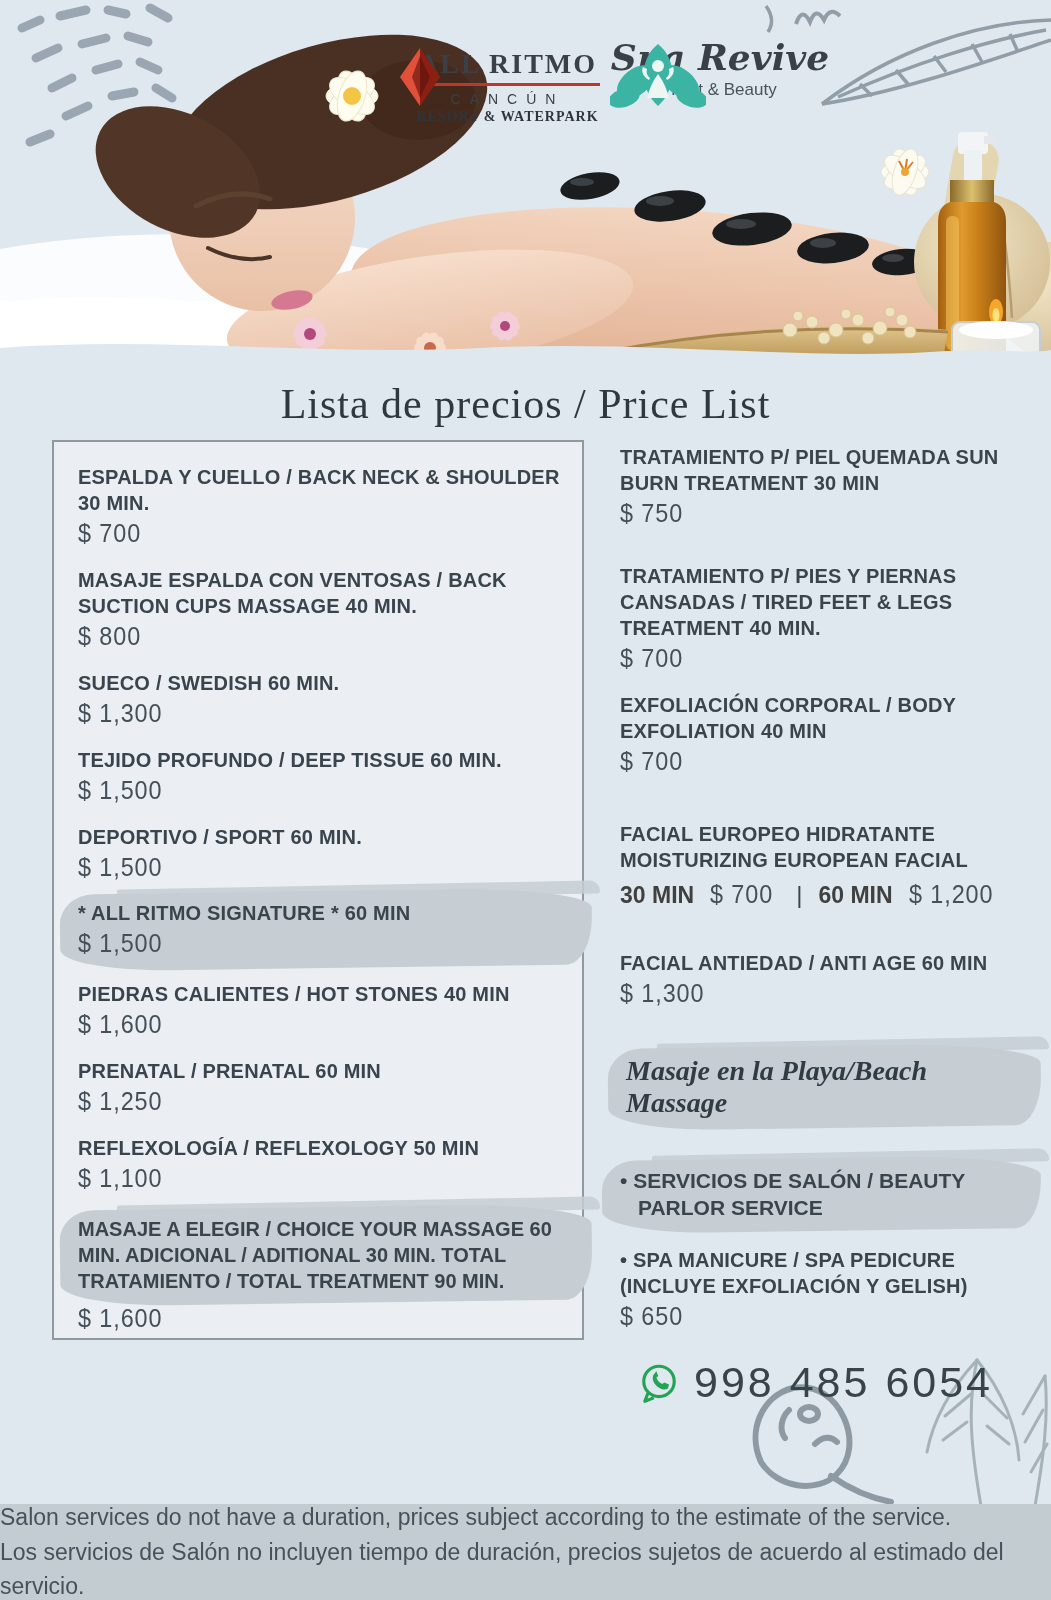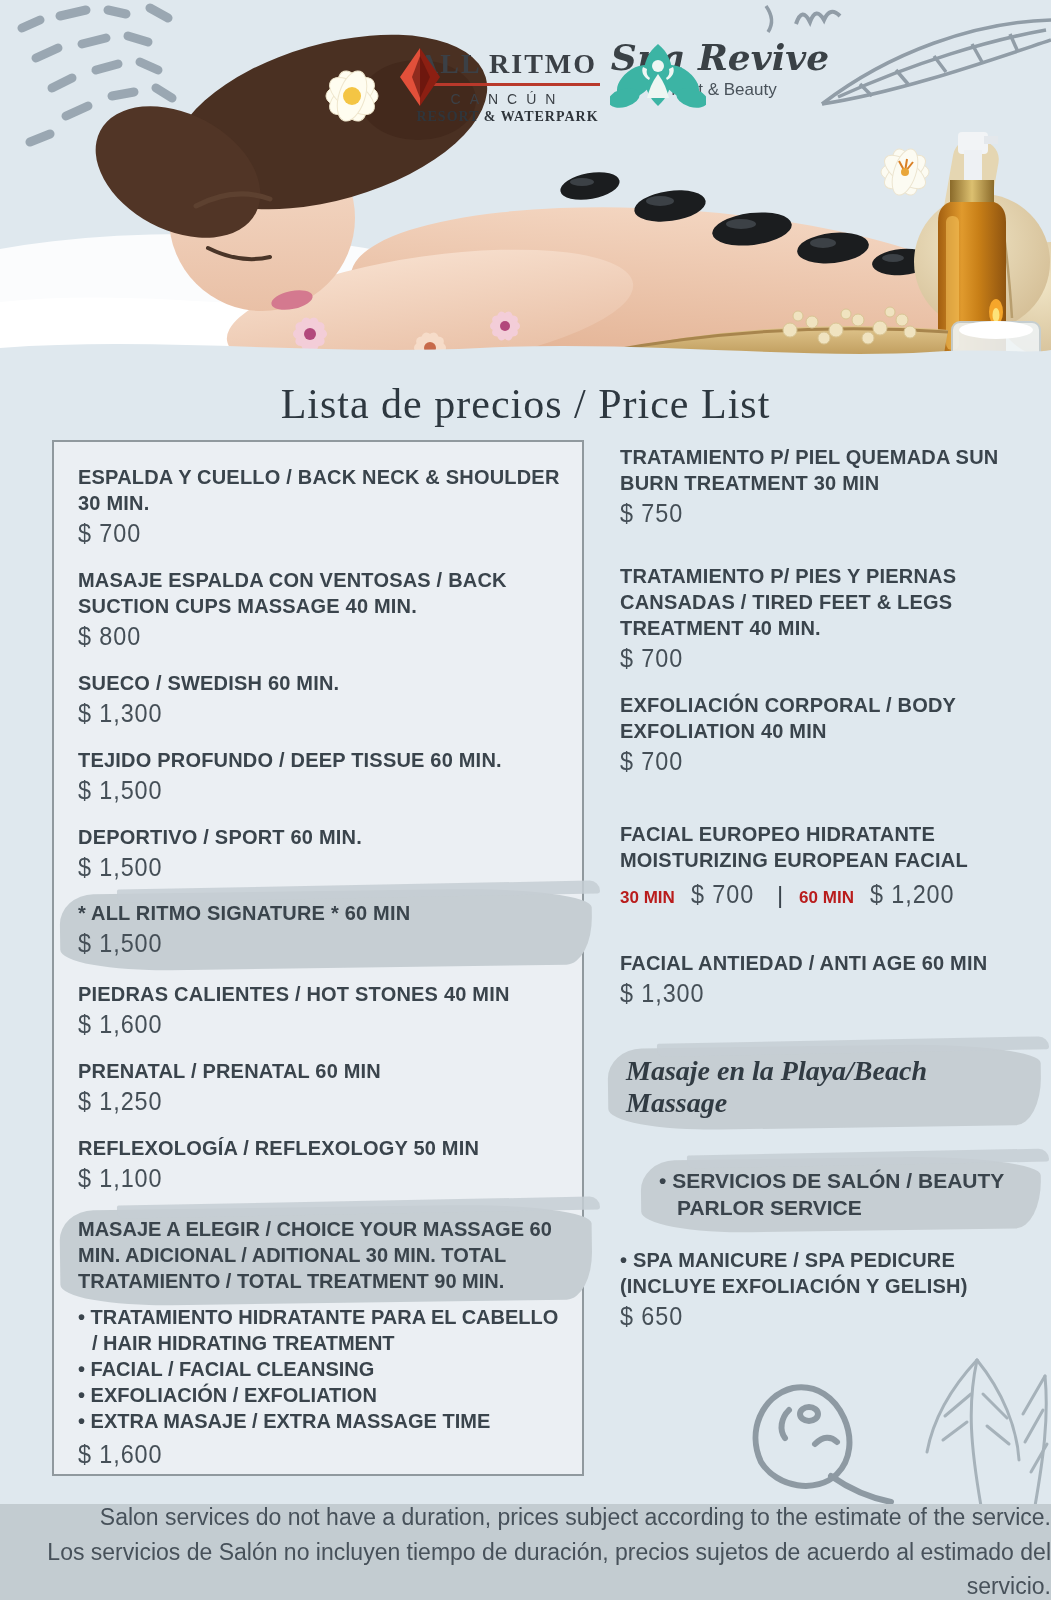--- a/index.html
+++ b/index.html
@@ -39,34 +39,34 @@
   .brush::before{content:"";position:absolute;z-index:-1;left:-18px;right:-26px;top:-9px;bottom:-9px;
                  background:#c6ced3;border-radius:34px 140px 26px 110px / 30px 20px 48px 22px;transform:rotate(-.8deg);}
   .brush::after{content:"";position:absolute;z-index:-1;left:8%;right:-34px;top:-15px;height:13px;
                 background:#c6ced3;border-radius:10px 60px 14px 40px;transform:rotate(-1.1deg);opacity:.85;}
   
   .r-item1{margin-bottom:34px;}
   .r-item2{}
   .r-item3{margin-bottom:44px;}
   .fe{margin-bottom:40px;}
   .fe-row{display:flex;align-items:baseline;gap:16px;margin-top:6px;}
-  .fe-min{font-weight:700;font-size:17px;color:#b91c1c;}
+  .fe-min{font-weight:700;font-size:23px;color:#404040;}
   .fe-price{font-weight:400;font-size:26px;color:#454f57;letter-spacing:1px;transform:scaleX(.9);transform-origin:0 50%;}
   .fe-sep{font-size:24px;color:#3a444c;}
   .anti{margin-bottom:46px;}
   .beach{display:inline-block;font-family:"Liberation Serif",serif;font-style:italic;font-weight:700;
          font-size:28px;color:#313b43;margin:0 0 48px 6px;}
   .salon{font-weight:700;font-size:21px;line-height:1.3;color:#3a444c;padding-left:18px;text-indent:-18px;
-         margin-bottom:26px;margin-left:39px;}
+         margin-bottom:26px;}
   .mani{margin-bottom:26px;}
   .phone-row{display:flex;align-items:center;gap:14px;margin:4px 0 0 18px;}
   .phone-num{font-size:43px;letter-spacing:3px;color:#39434a;}
   
   .footer{position:absolute;left:0;bottom:0;width:100%;height:96px;background:#c3ccd1;z-index:6;
-          display:flex;flex-direction:column;justify-content:center;text-align:right;}
+          display:flex;flex-direction:column;justify-content:center;text-align:left;}
   .footer div{font-size:23px;line-height:1.5;color:#47515a;}
   .doodle-br{position:absolute;right:0;top:1348px;z-index:1;}
 </style>
 </head>
 <body>
 
 <div class="page">
 
   <div class="hero">
     <svg width="1051" height="372" viewBox="0 0 1051 372">
@@ -346,26 +346,20 @@
       <div class="svc">
         <div class="svc-name">PRENATAL / PRENATAL 60 MIN</div>
         <span class="svc-price">$ 1,250</span>
       </div>
       <div class="svc mb-sig">
         <div class="svc-name">REFLEXOLOGÍA / REFLEXOLOGY 50 MIN</div>
         <span class="svc-price">$ 1,100</span>
       </div>
       <div>
         <div class="combo-head brush">MASAJE A ELEGIR / CHOICE YOUR MASSAGE 60 MIN. ADICIONAL / ADITIONAL 30 MIN. TOTAL TRATAMIENTO / TOTAL TREATMENT 90 MIN.</div>
-        <div class="combo-opts">
-          <div>• TRATAMIENTO HIDRATANTE PARA EL CABELLO / HAIR HIDRATING TREATMENT</div>
-          <div>• FACIAL / FACIAL CLEANSING</div>
-          <div>• EXFOLIACIÓN / EXFOLIATION</div>
-          <div>•  EXTRA MASAJE / EXTRA MASSAGE TIME</div>
-        </div>
         <span class="svc-price combo-price">$ 1,600</span>
       </div>
     </div>
 
     <div class="rightcol">
       <div class="svc r-item1">
         <div class="svc-name">TRATAMIENTO P/ PIEL QUEMADA SUN BURN TREATMENT 30 MIN</div>
         <span class="svc-price">$ 750</span>
       </div>
       <div class="svc r-item2">
@@ -388,20 +382,28 @@
       </div>
       <div class="svc anti">
         <div class="svc-name">FACIAL ANTIEDAD / ANTI AGE 60 MIN</div>
         <span class="svc-price">$ 1,300</span>
       </div>
       <div class="beach brush">Masaje en la Playa/Beach Massage</div>
       <div class="salon brush">• SERVICIOS DE SALÓN / BEAUTY PARLOR SERVICE</div>
       <div class="svc mani">
         <div class="svc-name">• SPA MANICURE / SPA PEDICURE (INCLUYE EXFOLIACIÓN Y GELISH)</div>
         <span class="svc-price">$ 650</span>
+      </div>
+      <div class="phone-row">
+        <svg width="42" height="42" viewBox="0 0 40 40">
+          <circle cx="20" cy="18.5" r="14.5" fill="none" stroke="#23a455" stroke-width="3"></circle>
+          <path d="M9.5 29.5 L6.5 37.5 L15 34" fill="none" stroke="#23a455" stroke-width="3" stroke-linejoin="round"></path>
+          <path d="M14.5 12.5 c-1.6 4.6 1.4 9.6 6 12.2 c3 1.7 6.6 2 8.1 .4 l1-3.6 -4.6-2 -2 1.5 c-2.5-1.2-4.5-3.2-5.5-5.9 l1.8-1.7 -1.8-4.6 z" fill="#23a455"></path>
+        </svg>
+        <span class="phone-num">998 485 6054</span>
       </div>
     </div>
   </div>
 
   <svg class="doodle-br" width="320" height="158" viewBox="0 0 320 158">
     <g stroke="#8e9aa3" stroke-width="6" fill="none" stroke-linecap="round">
       <path d="M62 40 C 30 48 16 84 30 114 C 46 140 86 146 106 126 C 120 112 122 90 113 70 C 104 50 86 36 62 40 Z"></path>
       <path d="M58 62 C 50 70 48 82 54 90"></path>
       <ellipse cx="78" cy="66" rx="9" ry="7"></ellipse>
       <path d="M84 96 C 92 88 100 88 106 94"></path>

